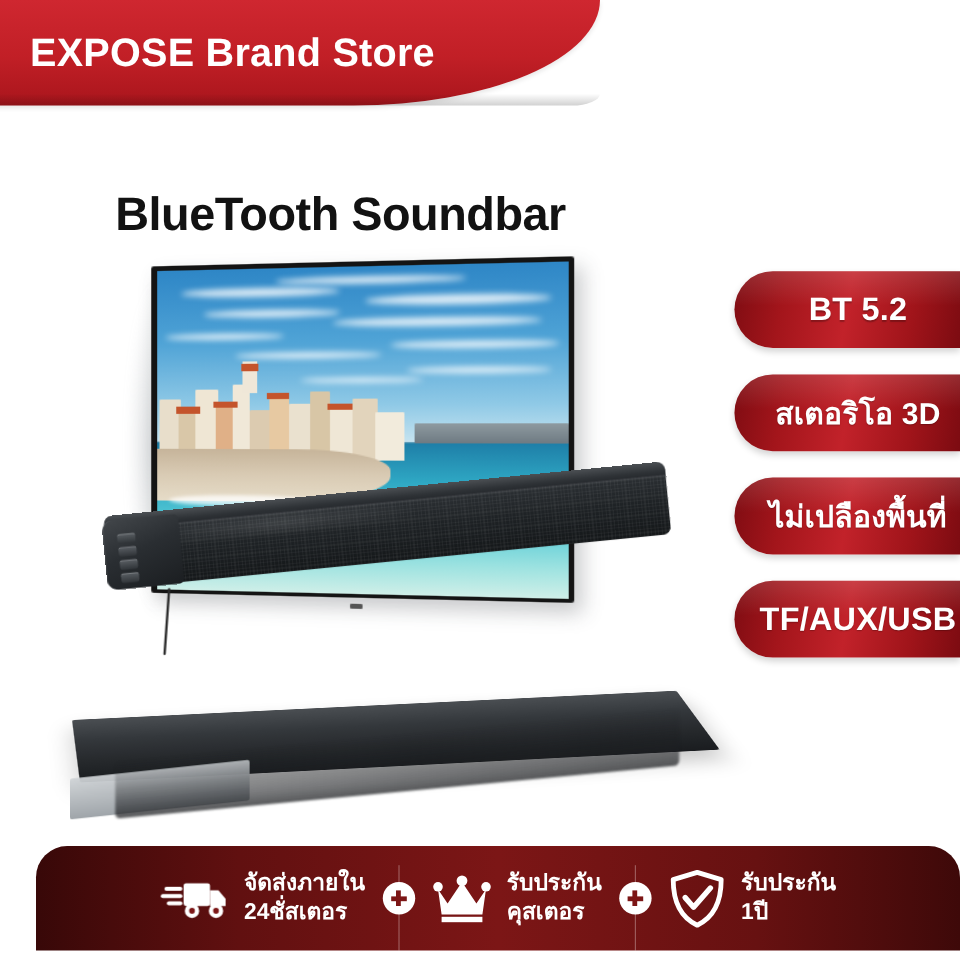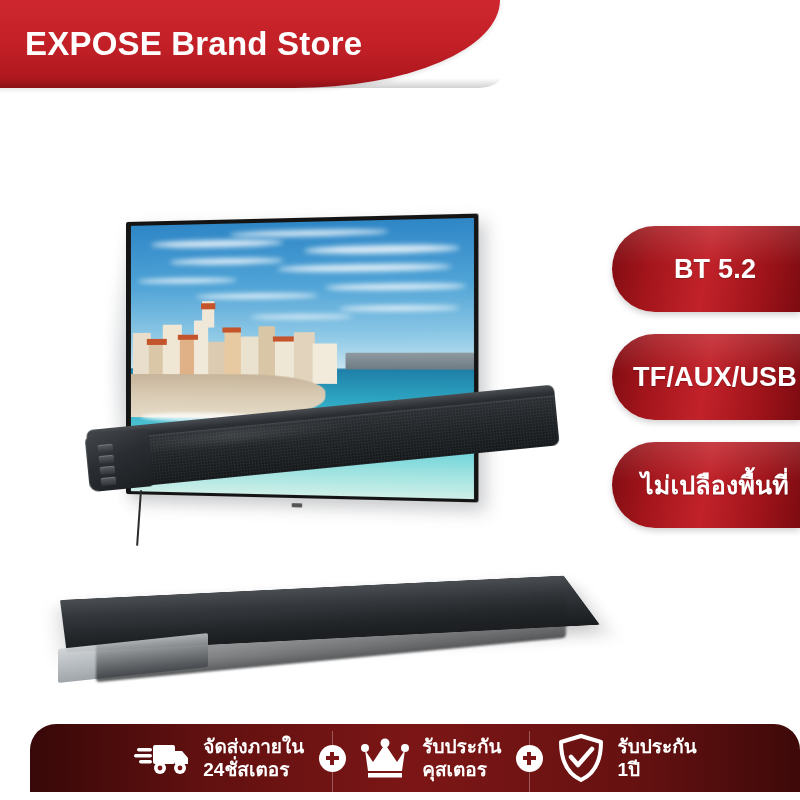--- a/index.html
+++ b/index.html
@@ -135,21 +135,21 @@
   .btn-col{ position:absolute; left:12px; top:12px; width:16px; }
   .ctl-btn{
     width:15px; height:8px; margin-bottom:3px; border-radius:2px;
     background:linear-gradient(180deg,#5a5f64,#303438);
     box-shadow:inset 0 1px 0 rgba(255,255,255,.18);
   }
 
   
   .badges{ position:absolute; right:0; top:226px; width:188px; }
   .badge{
-    position:relative; height:86px; margin-bottom:22px;
+    position:relative; height:64px; margin-bottom:22px;
     border-radius:44px 0 0 44px;
     background:linear-gradient(100deg,#7E0C12 0%,#A3151B 22%,#C2222A 50%,#A0141A 78%,#7C0B11 100%);
     display:flex; align-items:center; justify-content:center;
     box-shadow:0 3px 6px rgba(0,0,0,.18);
     overflow:hidden;
   }
   .badge::before{
     content:""; position:absolute; left:0; right:0; top:0; height:45%;
     background:linear-gradient(180deg,rgba(255,255,255,.13),rgba(255,255,255,0));
     pointer-events:none;
@@ -157,21 +157,21 @@
   .badge-label{
     position:relative; z-index:2; color:#fff;
     font-size:27px; font-weight:bold; white-space:nowrap;
     padding-left:18px; letter-spacing:.2px;
     text-shadow:0 1px 1px rgba(0,0,0,.25);
   }
   .badge-label.thai{ font-size:25px; }
 
   
   .feature-bar{
-    position:absolute; left:30px; bottom:8px; width:770px; height:68px;
+    position:absolute; left:30px; bottom:8px; width:770px; height:87px;
     background:linear-gradient(90deg,#380808 0%,#611010 22%,#7C1616 50%,#671111 78%,#3E0909 100%);
     border-radius:26px 26px 0 0;
     display:flex; align-items:center; justify-content:center;
     overflow:hidden;
   }
   .feat{ display:flex; align-items:center; gap:12px; padding:0 6px; }
   .feat-text{
     color:#fff; font-size:19px; font-weight:bold; line-height:1.22;
     text-align:left; white-space:nowrap;
   }
@@ -192,20 +192,21 @@
 </style>
 </head>
 <body>
 
 <div id="stage">
 
   <div class="header-banner">
     <div class="brand-title">EXPOSE Brand Store</div>
   </div>
 
+  <div class="product-title">BlueTooth Soundbar</div>
 
   <div class="tv-wrap">
     <div class="tv-shadow"></div>
     <div class="tv-body">
       <div class="tv-screen">
         <div class="sky"></div>
 
         <div class="cloud" style="left:6%;top:6%;width:40%;height:7px;"></div>
         <div class="cloud" style="left:30%;top:3%;width:46%;height:6px;"></div>
         <div class="cloud" style="left:52%;top:9%;width:44%;height:8px;"></div>
@@ -268,24 +269,27 @@
         <div class="ctl-btn"></div>
       </div>
     </div>
   </div>
 
   <div class="badges">
     <div class="badge">
       <span class="badge-label">BT 5.2</span>
     </div>
     <div class="badge">
-      <span class="badge-label">TF/AUX/USB</span>
+      <span class="badge-label thai">สเตอริโอ 3D</span>
     </div>
     <div class="badge">
       <span class="badge-label thai">ไม่เปลืองพื้นที่</span>
+    </div>
+    <div class="badge">
+      <span class="badge-label">TF/AUX/USB</span>
     </div>
   </div>
 
   <div class="feature-bar">
 
     <div class="feat">
       <span>
         <svg class="icon-svg" width="58" height="42" viewBox="0 0 58 42">
           <rect x="20" y="8" width="22" height="19" rx="2" fill="#fff"></rect>
           <path d="M42 14h7l6 7v6h-13z" fill="#fff"></path>

